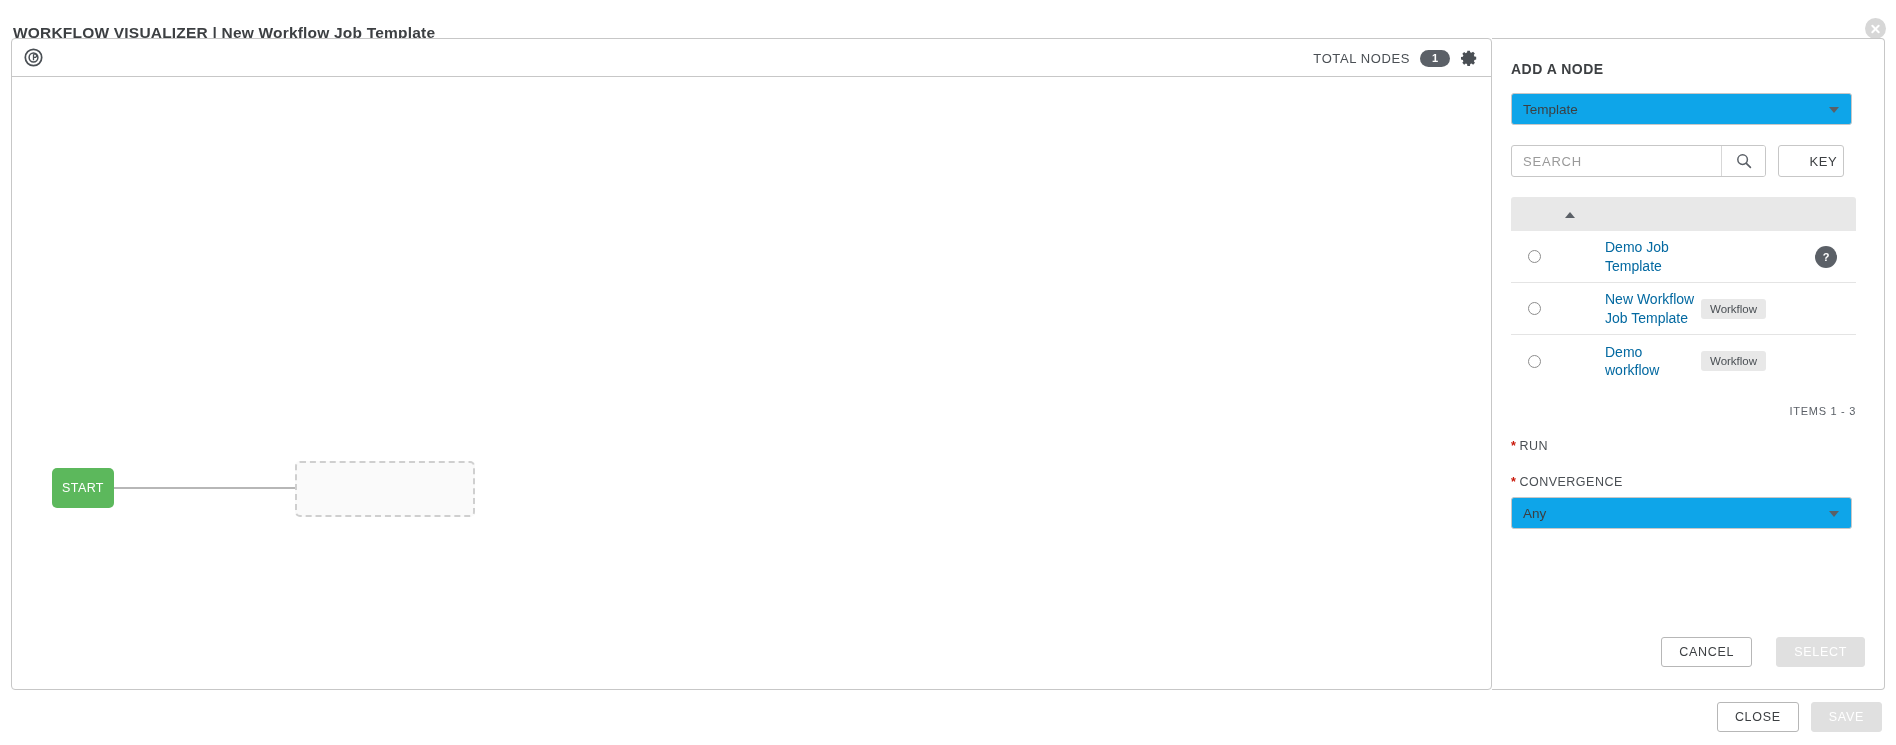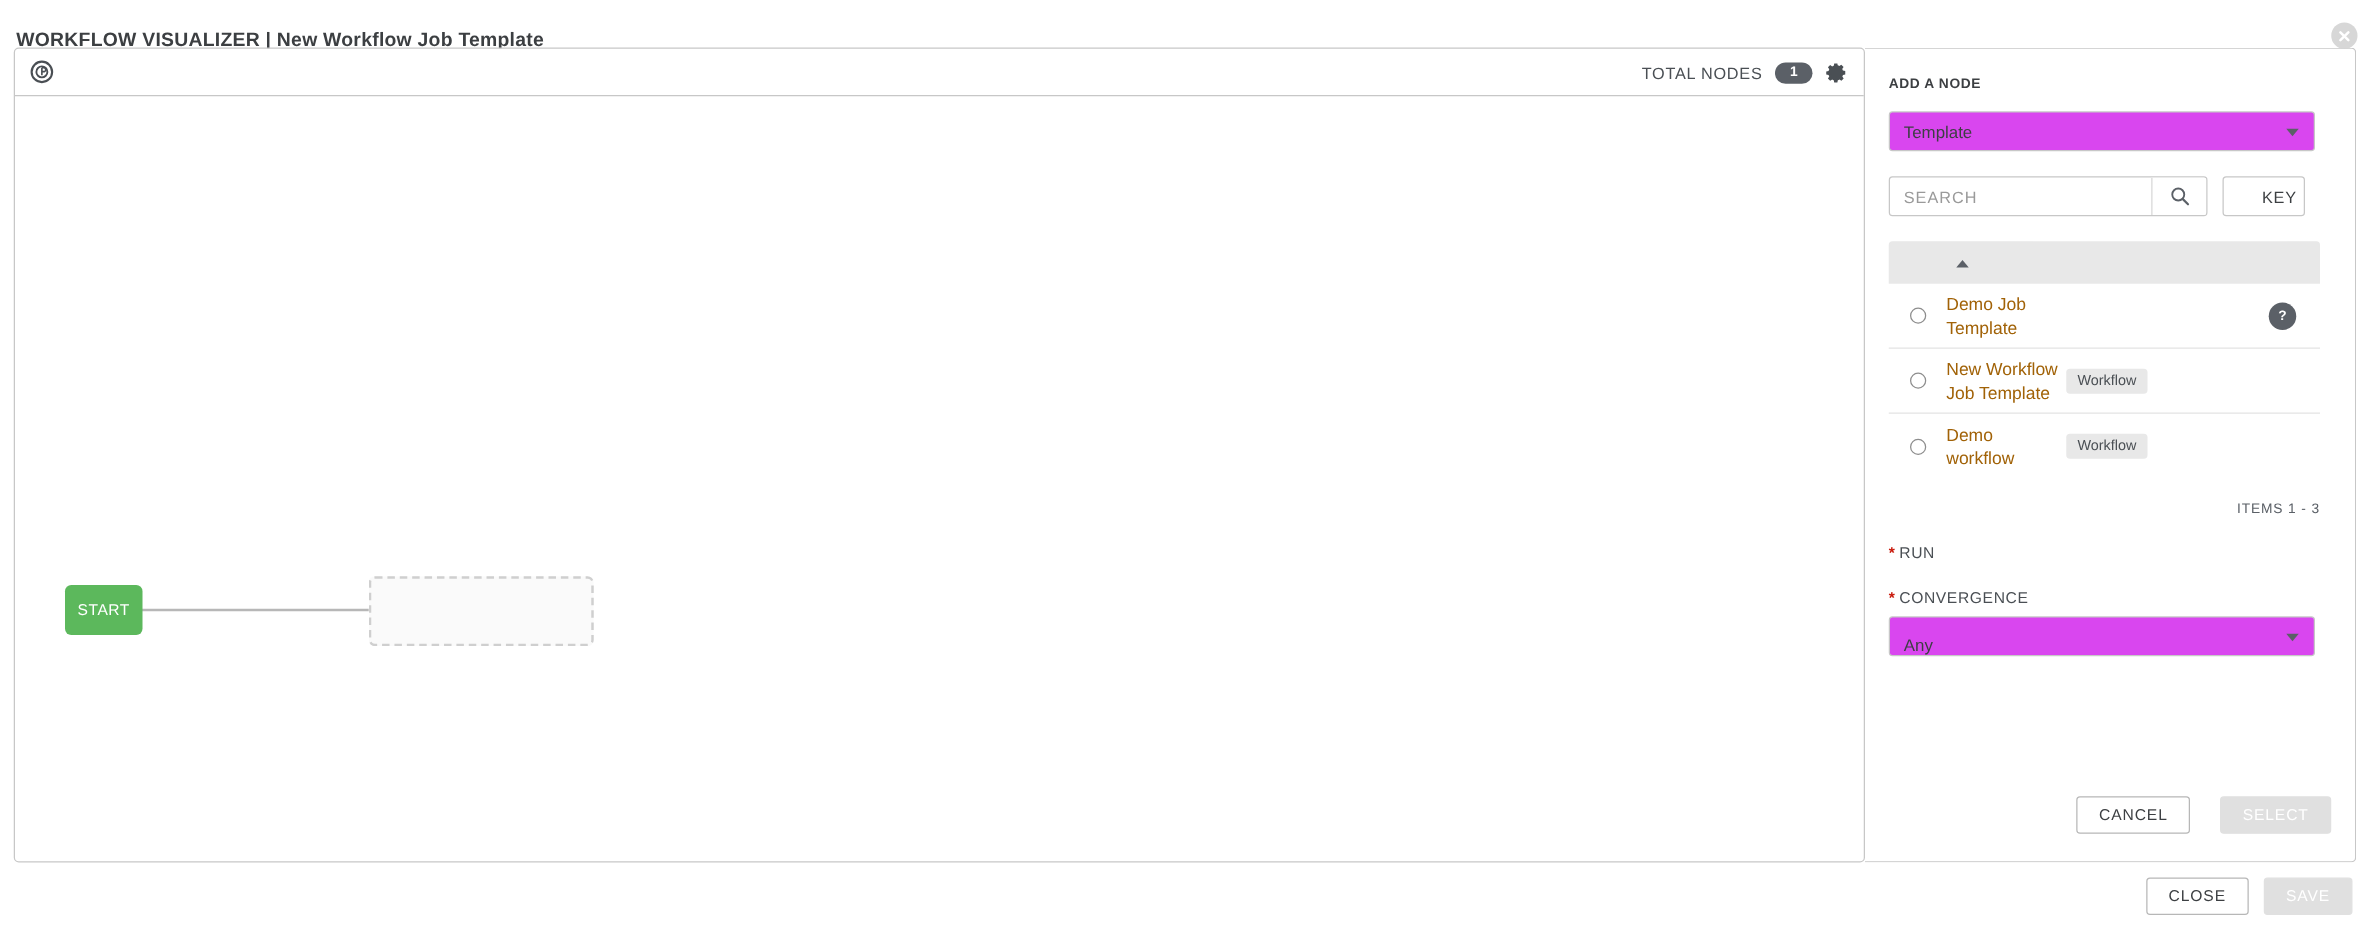--- a/index.html
+++ b/index.html
@@ -90,28 +90,28 @@
   
   .side-panel {
     position: absolute; left: 1492px; top: 38px;
     width: 393px; height: 652px;
     border: 1px solid #c7c7c7; border-top: 1px solid #c7c7c7;
     border-left: none; border-radius: 0 4px 4px 0;
     background: #ffffff;
   }
   .panel-inner { padding: 0 19px; }
   .panel-heading {
-    margin-top: 22px; font-size: 11px; font-weight: bold;
+    margin-top: 22px; font-size: 14px; font-weight: bold;
     letter-spacing: 0.5px; color: #3c3f42;
   }
 
   .select-box {
     position: relative; margin-top: 16px;
     width: 341px; height: 32px;
-    border: 1px solid #c7c7c7; border-radius: 3px; background: #d946ef;
+    border: 1px solid #c7c7c7; border-radius: 3px; background: #0ea5e9;
     display: flex; align-items: center; padding-left: 11px;
     font-size: 13.5px; color: #3c3f42; cursor: pointer;
   }
   .caret-down {
     position: absolute; right: 12px; top: 13px;
     width: 0; height: 0;
     border-left: 5px solid transparent; border-right: 5px solid transparent;
     border-top: 6px solid #5b6067;
   }
 
@@ -156,22 +156,22 @@
     min-height: 52px; padding: 6px 0;
     border-bottom: 1px solid #e4e4e4;
   }
   .tmpl-row:last-child { border-bottom: none; }
   .radio {
     width: 13px; height: 13px; border: 1px solid #8d8d8d;
     border-radius: 50%; margin-left: 17px; margin-right: 16px;
     flex: 0 0 auto; background: #ffffff; cursor: pointer;
   }
   .tmpl-name {
-    font-size: 14px; color: #a16207; line-height: 1.32;
-    width: 92px; flex: 0 0 auto;
+    font-size: 14px; color: #0369a1; line-height: 1.32;
+    width: 92px; flex: 0 0 auto; margin-left: 48px;
   }
   .tmpl-tag {
     display: inline-flex; align-items: center; justify-content: center;
     height: 20px; padding: 0 9px; margin-left: 4px;
     background: #e8e8e8; border-radius: 3px;
     font-size: 11.5px; color: #4a4f54; white-space: nowrap;
   }
   .help-badge {
     position: absolute; right: 19px; top: 50%; transform: translateY(-50%);
     width: 22px; height: 22px; border-radius: 50%;
@@ -310,21 +310,21 @@
 
       <div class="items-count">ITEMS  1 - 3</div>
 
       <div class="field-label">
         <span class="req-star">*</span><span>RUN</span>
       </div>
 
       <div class="field-label">
         <span class="req-star">*</span><span>CONVERGENCE</span>
       </div>
-      <div class="select-box" style="margin-top:8px;align-items:flex-end;">
+      <div class="select-box" style="margin-top:8px;">
         <span>Any</span>
         <span class="caret-down"></span>
       </div>
 
     </div>
 
     <div class="panel-actions">
       <div class="btn btn-outline">
         <span>CANCEL</span>
       </div>

